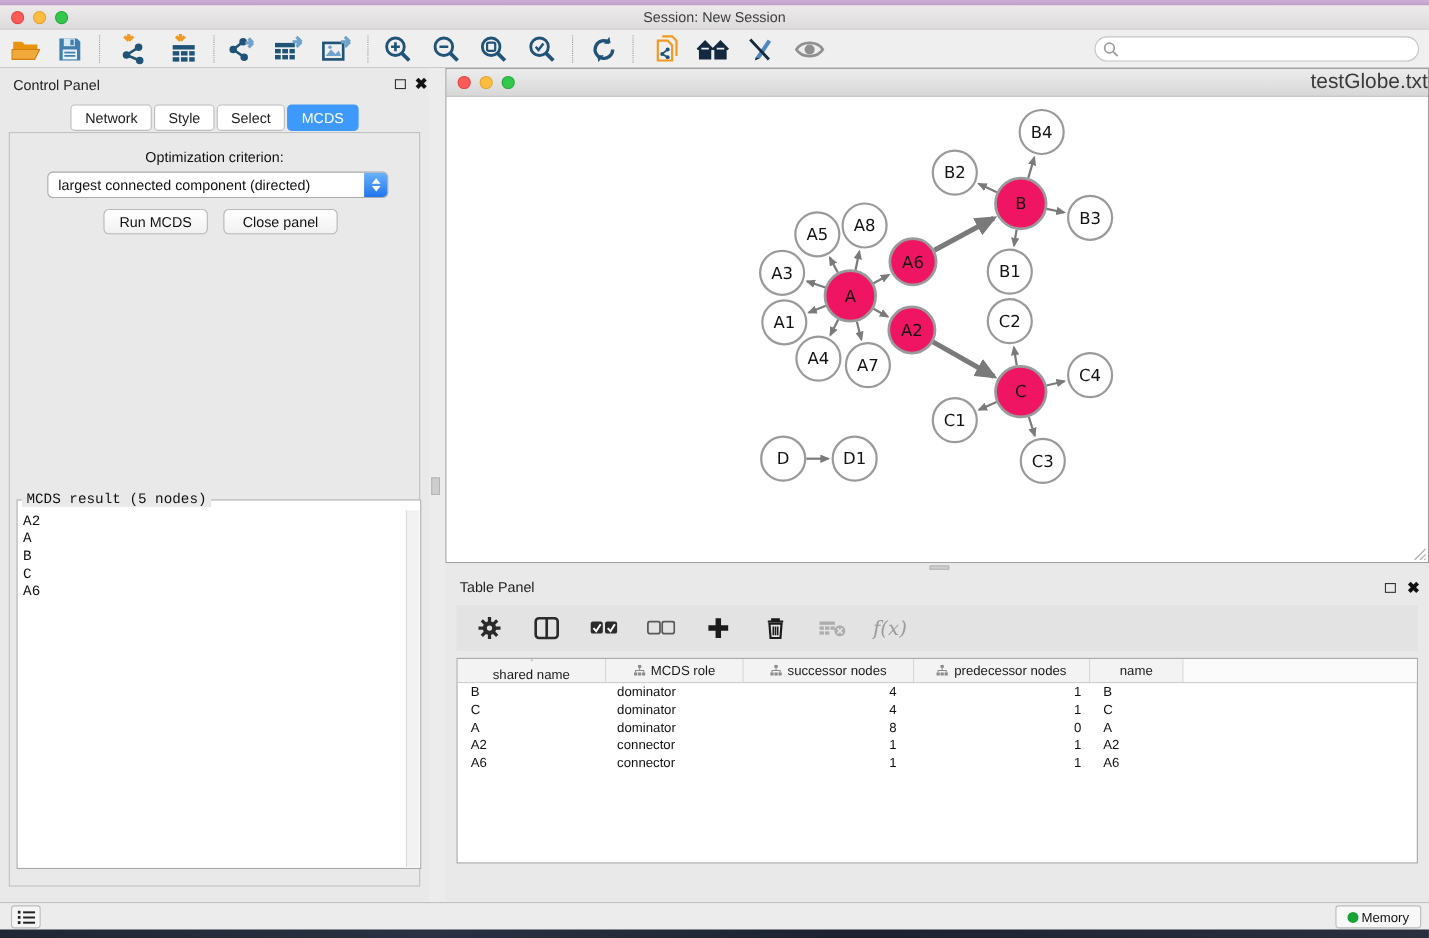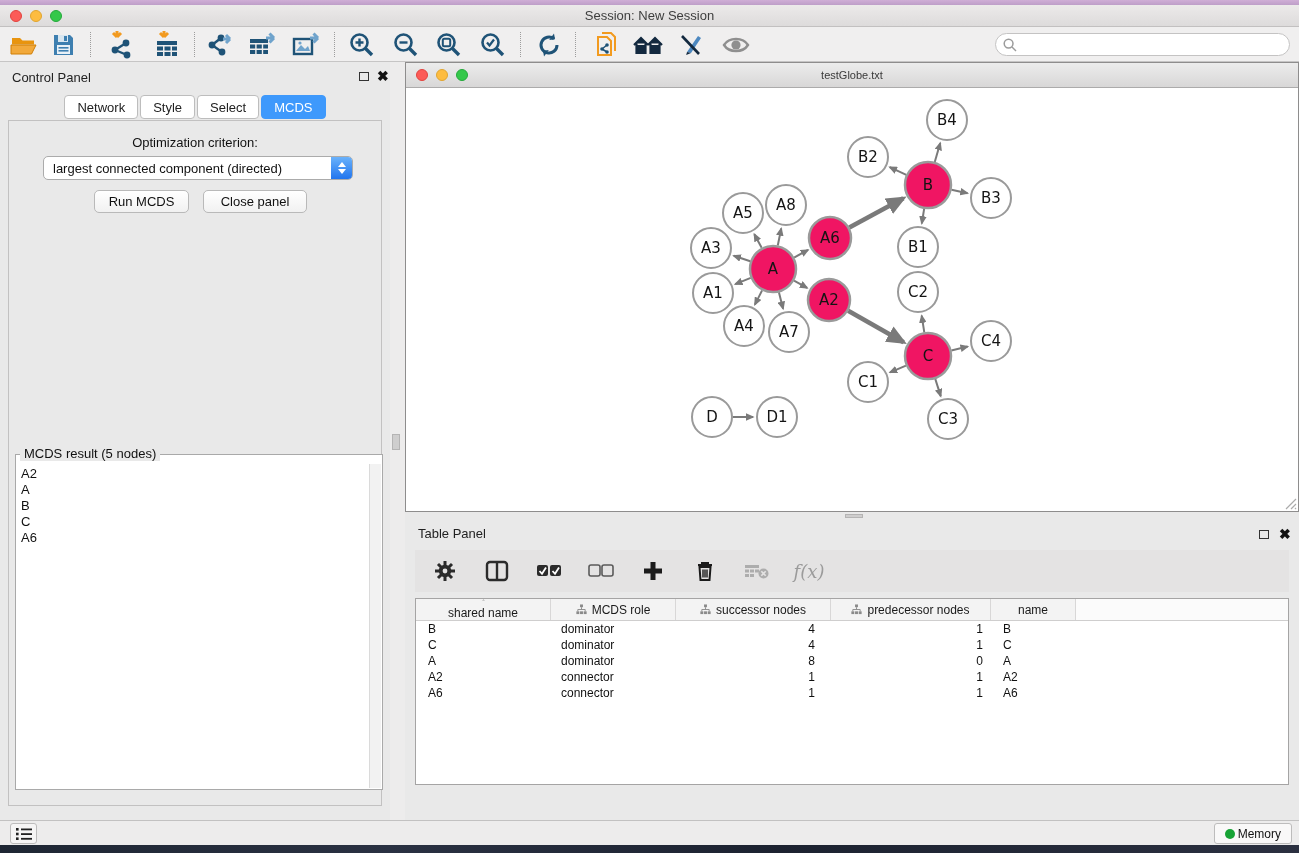--- a/index.html
+++ b/index.html
@@ -51,39 +51,39 @@
   #cp-dropdown-stepper { width:21px; height:22px; border-radius:0 4px 4px 0;
     background:linear-gradient(#6AB2FB,#2175EE); display:flex; flex-direction:column;
     align-items:center; justify-content:center; gap:2px; }
   .chev-up { width:0; height:0; border-left:4px solid transparent; border-right:4px solid transparent; border-bottom:5px solid #fff; }
   .chev-dn { width:0; height:0; border-left:4px solid transparent; border-right:4px solid transparent; border-top:5px solid #fff; }
   .cp-btn { position:absolute; top:69px; height:23px; background:linear-gradient(#FFFFFF,#F1F1F1);
     border:1px solid #B9B9B9; border-radius:5px; font-size:13px; color:#111; cursor:pointer; }
   #cp-run { left:85px; width:95px; }
   #cp-closepanel { left:194px; width:104px; }
   #mcds-fieldset { position:absolute; left:6px; top:333px; width:368px; height:336px;
-    border:1px solid #A9A9A9; background:#fff; }
+    border:1px solid #A9A9A9; background:#fff;font-family:Liberation Mono, monospace; }
   #mcds-legend { position:absolute; left:4px; top:-9px; background:#E9E9E9; padding:0 4px;
     font-size:13px; color:#111; }
   #mcds-list { position:absolute; left:1px; top:9px; right:13px; bottom:1px; background:#fff;
     font-size:13px; color:#111; padding:2px 0 0 4px; overflow:hidden; }
   .mcds-item { line-height:16px; }
   #mcds-scroll { position:absolute; top:9px; right:1px; bottom:1px; width:12px; background:#F2F2F2; border-left:1px solid #DADADA; }
 
   
   #v-splitter { position:absolute; left:390px; top:62px; width:15px; height:758px; background:#EDECEC; cursor:col-resize; }
   #v-splitter .handle { position:absolute; left:2px; top:372px; width:8px; height:16px; background:#CFCECE; border:1px solid #B5B4B4; }
 
   
   #network-window { position:absolute; left:405px; top:62px; width:894px; height:450px;
     border:1px solid #8E8D8D; background:#fff; }
   #nw-titlebar { position:absolute; left:0; top:0; width:100%; height:25px;
     background:linear-gradient(#ECECEC,#D8D7D7); border-bottom:1px solid #ACABAB;
     display:flex; align-items:center; }
-  #nw-title { position:absolute; left:0; right:0; text-align:center; font-size:11px; color:#3A3A3A; }
+  #nw-title { position:absolute; left:0; right:0; text-align:right; font-size:19px; color:#3A3A3A; }
   #network-canvas { position:absolute; left:0; top:25px; width:892px; height:423px; background:#fff; }
   #nw-grip { position:absolute; right:1px; bottom:1px; width:14px; height:14px; cursor:nwse-resize; }
 
   
   #h-splitter { position:absolute; left:405px; top:512px; width:894px; height:8px; background:#E9E9E9; cursor:row-resize; }
   #h-splitter .handle { position:absolute; left:440px; top:2px; width:18px; height:4px; background:#CFCECE; border:1px solid #B5B4B4; }
 
   
   #table-panel { position:absolute; left:405px; top:520px; width:894px; height:300px; background:#E9E9E9; }
   #tp-title { position:absolute; left:13px; top:6px; font-size:13px; color:#222; }

